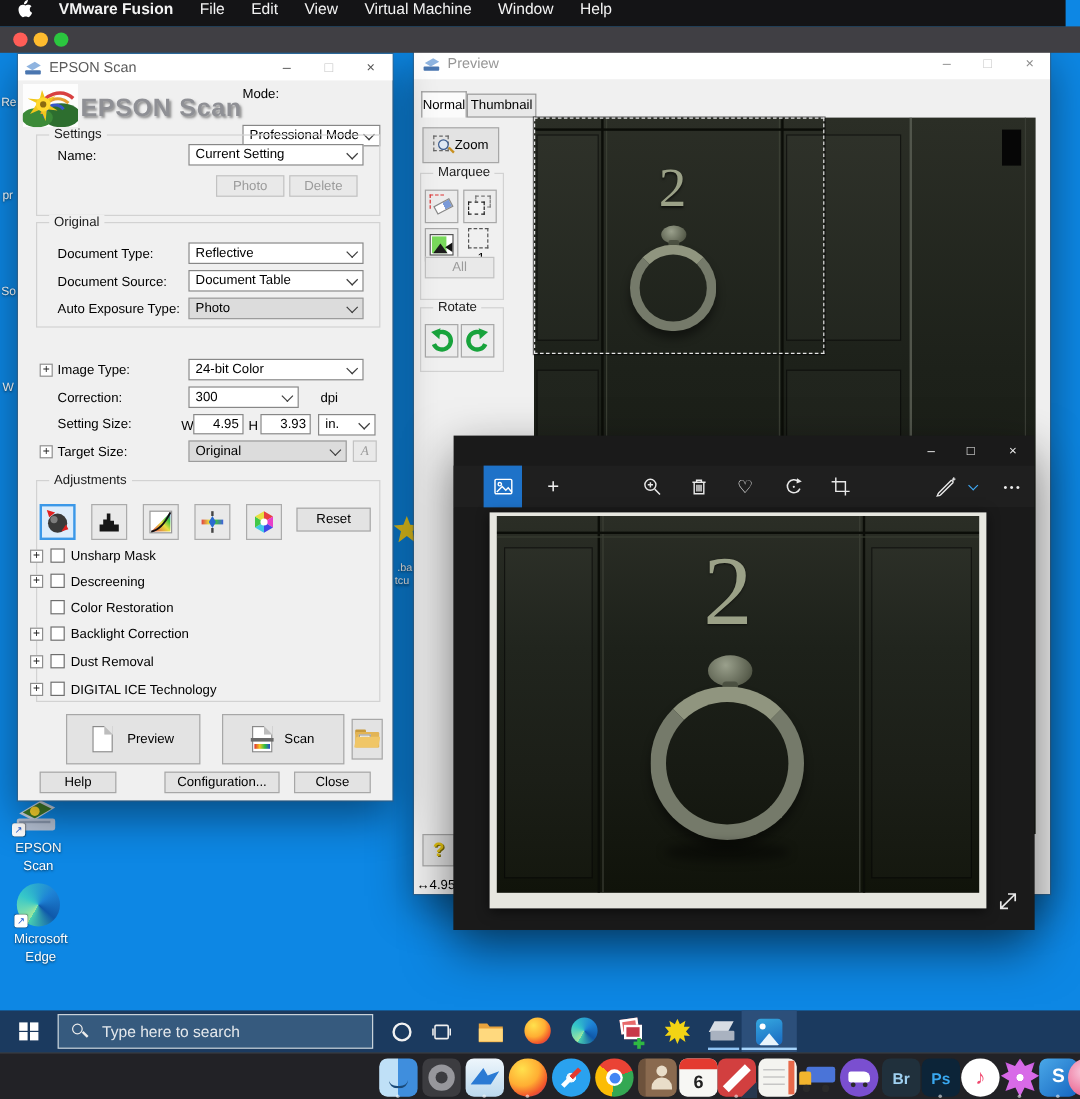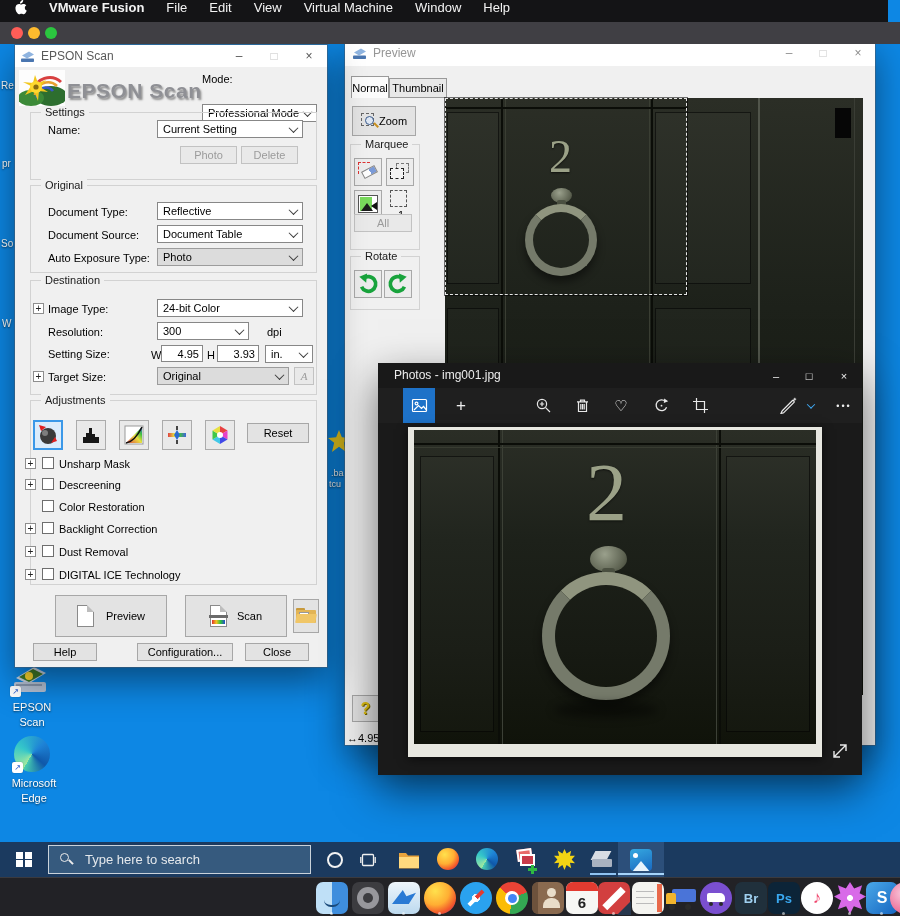--- a/index.html
+++ b/index.html
@@ -279,30 +279,27 @@
   <div class="dd" style="left:142px;top:180px;width:146px">
     <span class="t">Document Table</span>
       <span class="chev"></span>
   </div>
   <span class="lbl" style="left:33px;top:207px">Auto Exposure Type:</span>
   <div class="dd gray" style="left:142px;top:203px;width:146px">
     <span class="t">Photo</span>
       <span class="chev"></span>
   </div>
 
-  <div class="grp" style="left:15px;top:235px;width:287px;height:115px">
-    <span class="legend">Destination</span>
-  </div>
   <span class="plusbox" style="left:18px;top:258px">+</span>
   <span class="lbl" style="left:33px;top:258px">Image Type:</span>
   <div class="dd" style="left:142px;top:254px;width:146px">
     <span class="t">24-bit Color</span>
       <span class="chev"></span>
   </div>
-  <span class="lbl" style="left:33px;top:281px">Resolution:</span>
+  <span class="lbl" style="left:33px;top:281px">Correction:</span>
   <div class="dd" style="left:142px;top:277px;width:92px">
     <span class="t">300</span>
       <span class="chev"></span>
   </div>
   <span class="lbl" style="left:252px;top:281px">dpi</span>
   <span class="lbl" style="left:33px;top:303px">Setting Size:</span>
   <span class="lbl" style="left:136px;top:304px">W</span>
   <div class="inp" style="left:146px;top:300px;width:42px">
     <span>4.95</span>
   </div>
@@ -447,23 +444,20 @@
   </div>
   <div class="btn" style="left:122px;top:598px;width:96px;height:18px">
     <span>Configuration...</span>
   </div>
   <div class="btn" style="left:230px;top:598px;width:64px;height:18px">
     <span>Close</span>
   </div>
 </div>
 
 <div class="pwin" style="left:378px;top:363px;width:484px;height:412px">
-  <div style="position:absolute;left:0;top:0;width:484px;height:25px;background:#191919">
-    <span style="position:absolute;left:16px;top:5px;font-size:12px;color:#ededed;white-space:nowrap">Photos - img001.jpg</span>
-  </div>
   <span class="pctl" style="left:381px">–</span>
   <span class="pctl" style="left:414px">□</span>
   <span class="pctl" style="left:449px">×</span>
 
   <div style="position:absolute;left:0;top:25px;width:484px;height:35px;background:#1f1f1f"></div>
   <div class="picbtn" style="left:25px;width:32px;background:#1e72c8">
     <svg width="17" height="17" viewBox="0 0 17 17" fill="none" stroke="#fff" stroke-width="1.2">
         <rect x="1.5" y="2.5" width="14" height="12" rx="1"></rect>
         <circle cx="5.5" cy="6.5" r="1.4"></circle>
         <path d="M3 13 L7.5 8.5 L10.5 11.5 L12.5 9.5 L15.5 13"></path>

